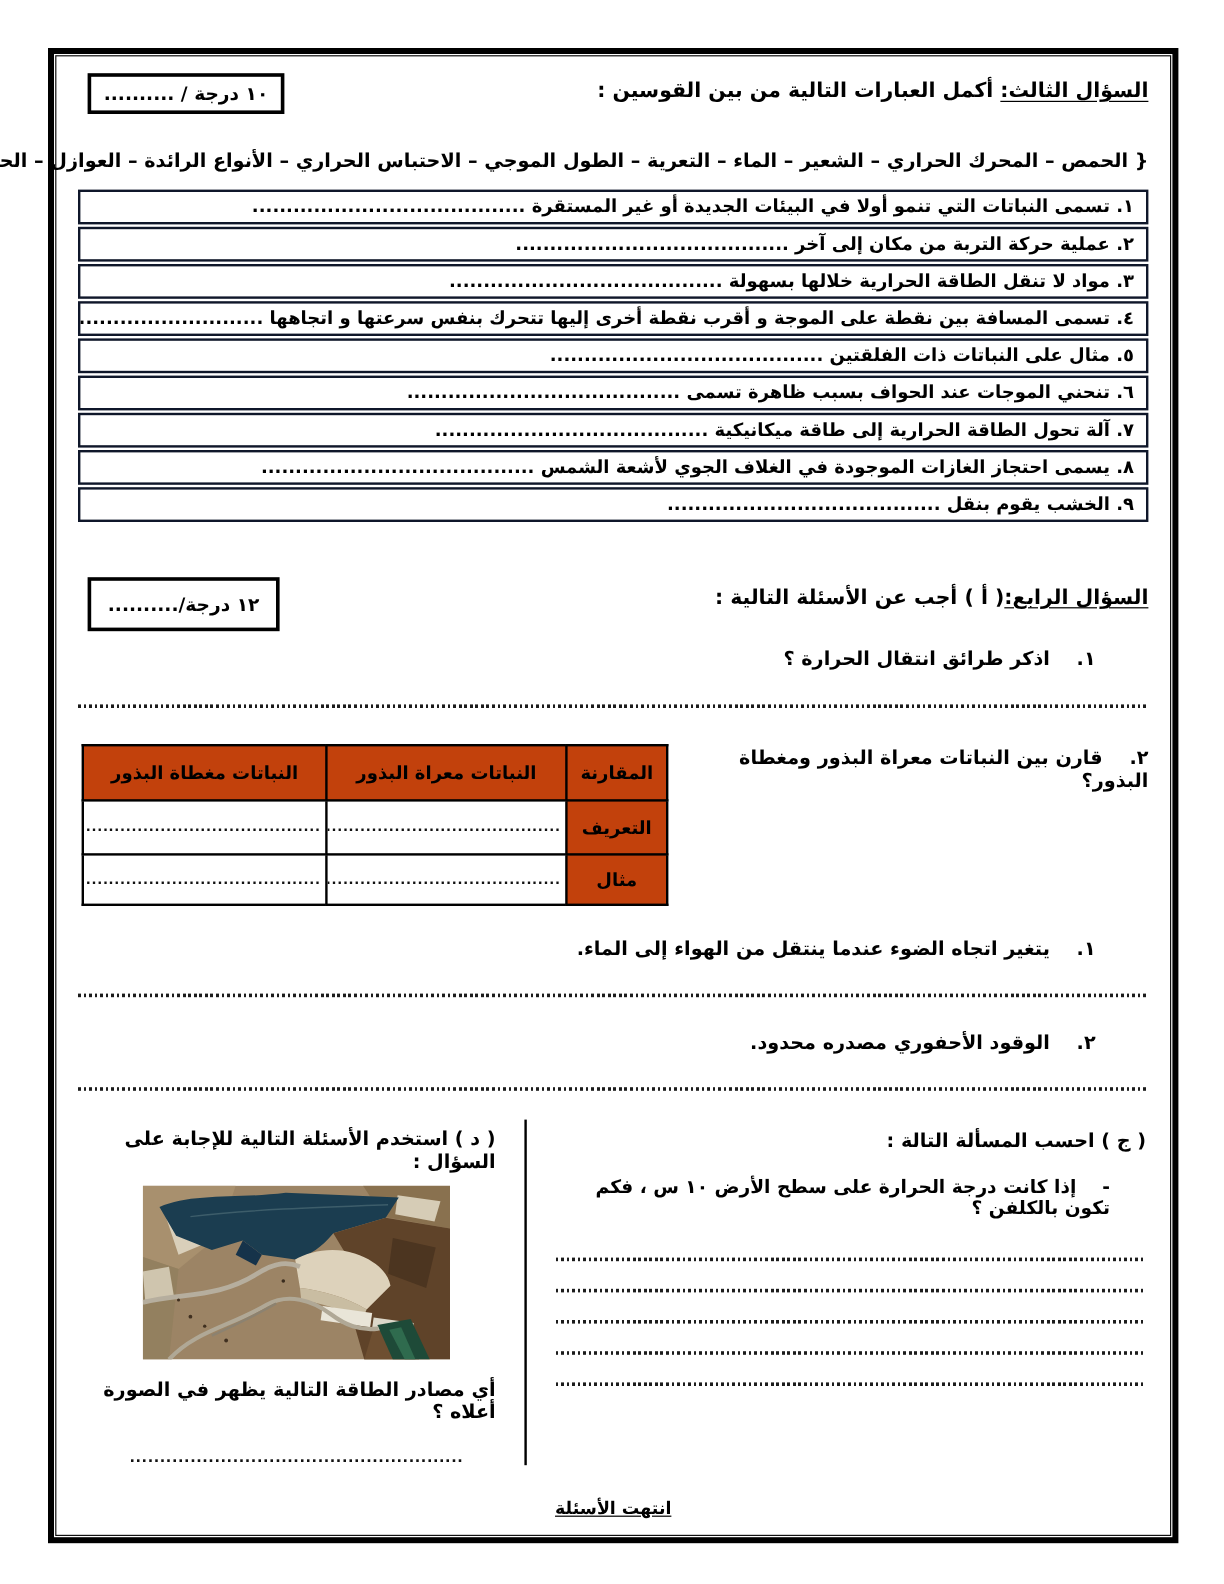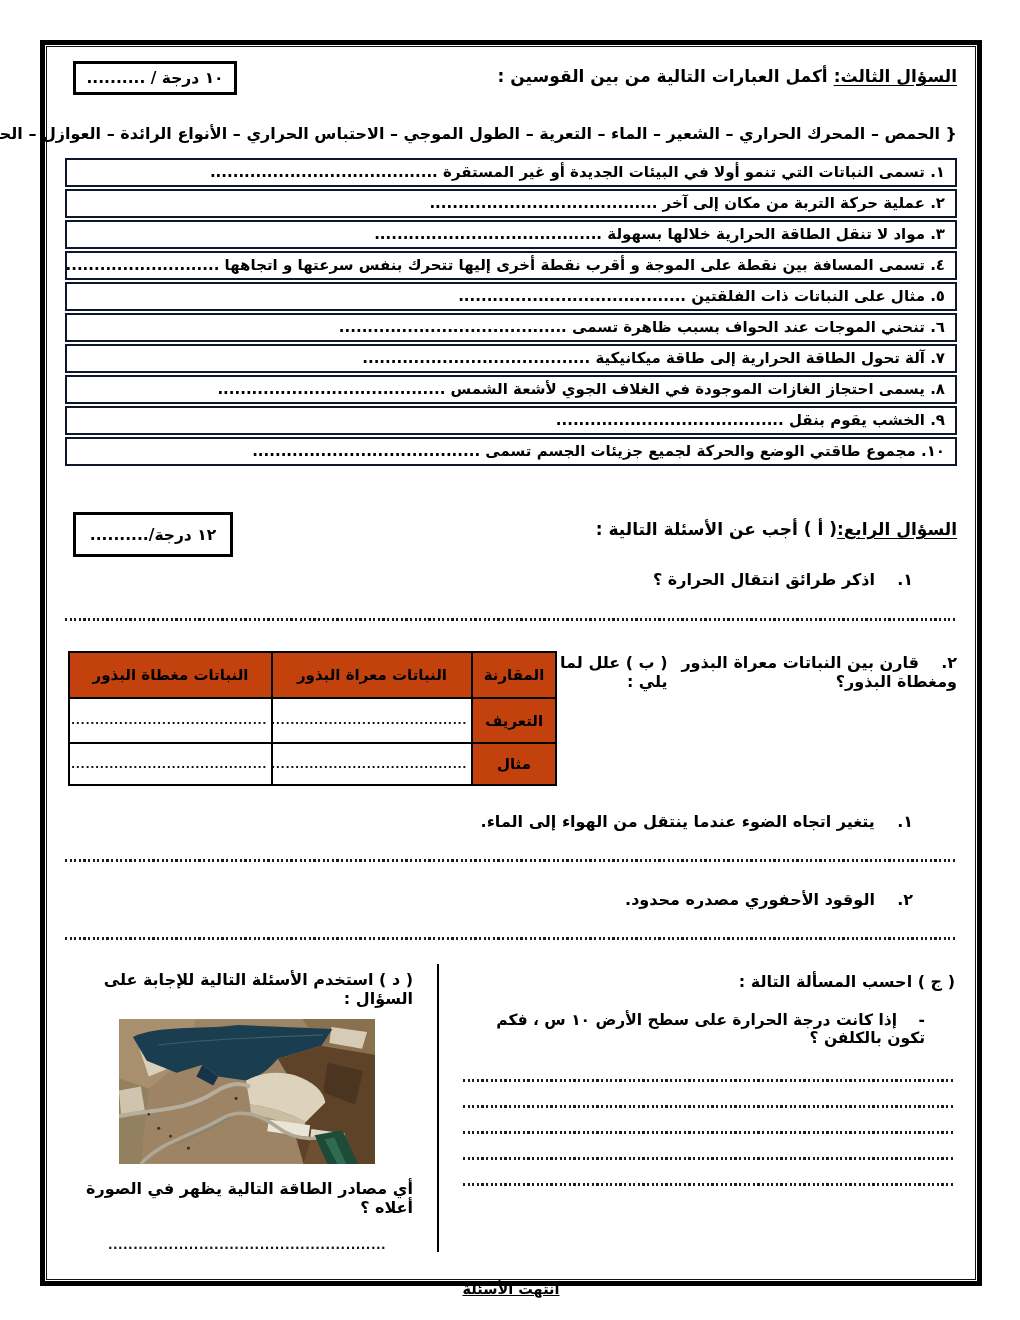--- a/index.html
+++ b/index.html
@@ -89,37 +89,35 @@
     <div class="fill-items">
       <div class="item-row">١. تسمى النباتات التي تنمو أولا في البيئات الجديدة أو غير المستقرة ........................................</div>
       <div class="item-row">٢. عملية حركة التربة من مكان إلى آخر ........................................</div>
       <div class="item-row">٣. مواد لا تنقل الطاقة الحرارية خلالها بسهولة ........................................</div>
       <div class="item-row">٤. تسمى المسافة بين نقطة على الموجة و أقرب نقطة أخرى إليها تتحرك بنفس سرعتها و اتجاهها ........................................</div>
       <div class="item-row">٥. مثال على النباتات ذات الفلقتين ........................................</div>
       <div class="item-row">٦. تنحني الموجات عند الحواف بسبب ظاهرة تسمى ........................................</div>
       <div class="item-row">٧. آلة تحول الطاقة الحرارية إلى طاقة ميكانيكية ........................................</div>
       <div class="item-row">٨. يسمى احتجاز الغازات الموجودة في الغلاف الجوي لأشعة الشمس  ........................................</div>
       <div class="item-row">٩. الخشب يقوم بنقل ........................................</div>
-      <div class="item-row">١٠. مجموع طاقتي الوضع والحركة لجميع جزيئات الجسم تسمى ........................................</div>
     </div>
 
     <div class="q-head" style="margin-top:46px;">
       <div class="q-title">
         <span class="u">السؤال الرابع:</span><span>( أ ) أجب عن الأسئلة التالية :</span>
       </div>
       <div class="score-box score-2">........../١٢ درجة</div>
     </div>
 
     <div class="sub-line indent" style="margin-top:13px;">١.&nbsp;&nbsp;&nbsp; اذكر طرائق انتقال الحرارة ؟</div>
     <div class="dotline" style="margin-top:29px;"></div>
 
     <div class="compare-wrap">
       <div class="compare-right">
         <div>٢.&nbsp;&nbsp;&nbsp; قارن بين النباتات معراة البذور ومغطاة البذور؟</div>
-        <div>( ب ) علل لما يلي :</div>
       </div>
       <table class="compare">
         <tbody>
             <tr class="hdr">
           <th class="col-label">المقارنة</th>
           <th class="col-g">النباتات معراة البذور</th>
           <th class="col-a">النباتات مغطاة البذور</th>
         </tr>
         <tr class="r-def">
           <th class="col-label">التعريف</th>

